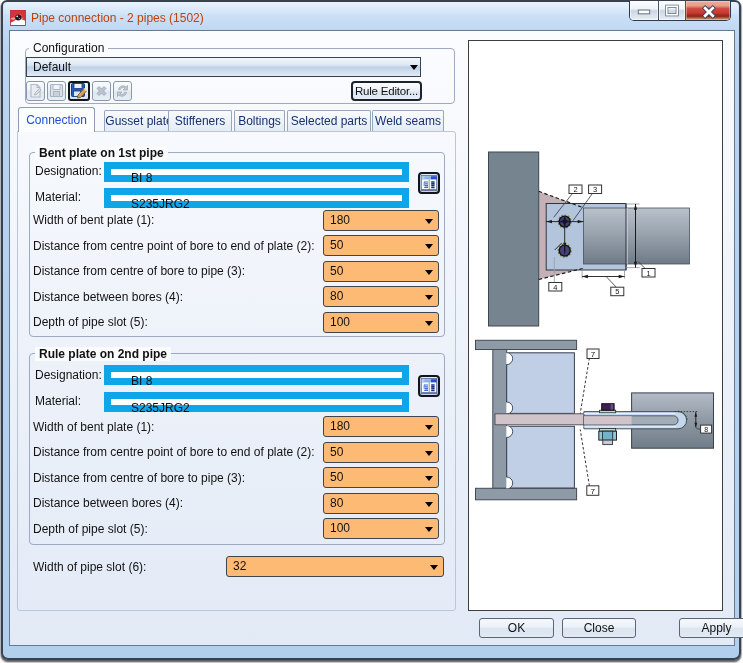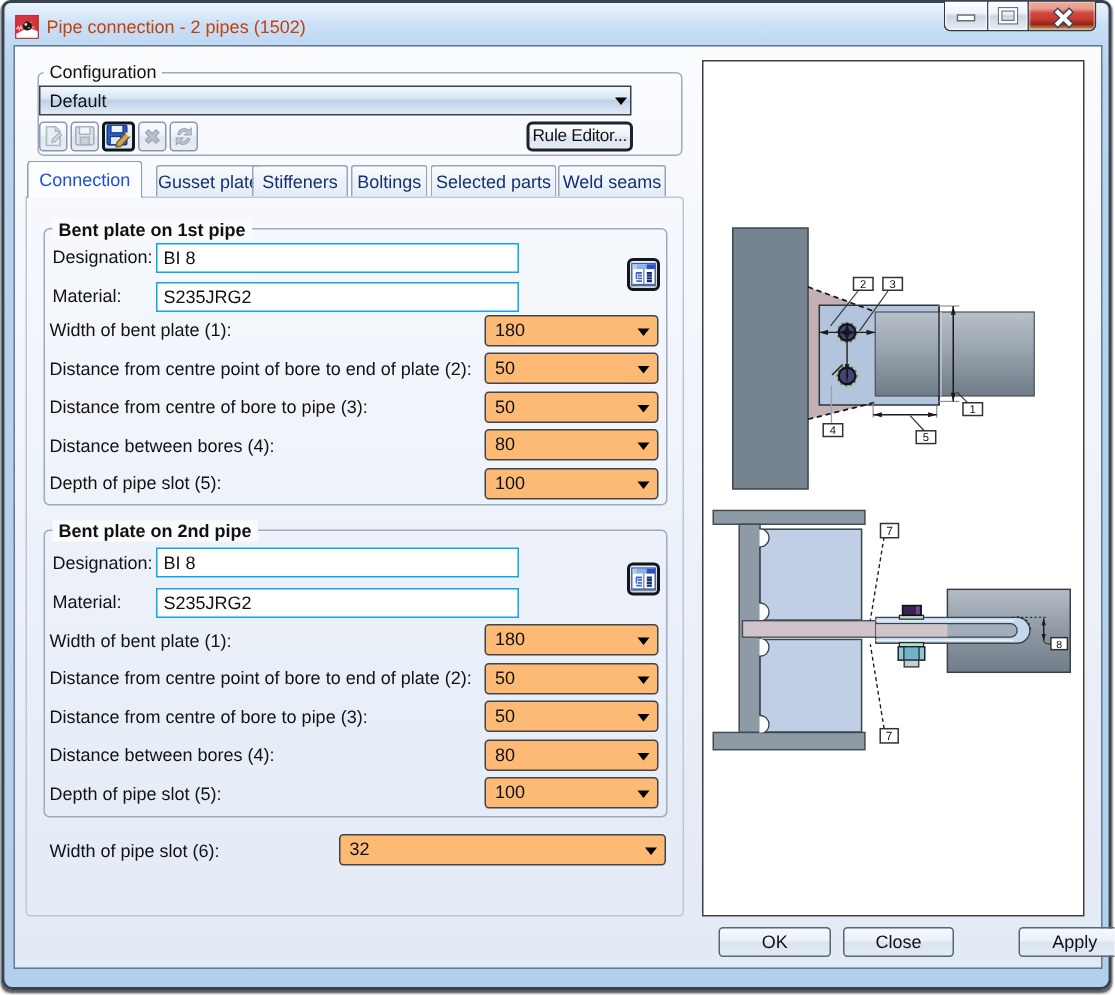--- a/index.html
+++ b/index.html
@@ -39,22 +39,22 @@
   text-align:center; line-height:16px; font-size:11.5px; white-space:nowrap; letter-spacing:-0.2px; }
 
 #tabpage { left:17px; top:131px; width:439px; height:480px; border:1px solid #bcc6d6; border-radius:0 3px 3px 3px; }
 .tab { position:absolute; top:110px; height:21px; border:1px solid #97a5bd; border-bottom:none; border-radius:2px 2px 0 0;
   background:linear-gradient(180deg,#f9fbfd 0%,#eef3f9 50%,#e3ebf5 100%); color:#16316f; text-align:center; line-height:20px; font-size:12px; }
 #tab-active { left:18px; top:107px; width:77px; height:25px; background:#fcfdff; border:1px solid #8d9cb4; border-bottom:none;
   border-radius:3px 3px 0 0; z-index:3; color:#1d4ed8; text-align:center; line-height:24px; font-size:12px; }
 
 .lbl { position:absolute; font-size:12px; height:15px; line-height:15px; color:#121212; white-space:nowrap; }
 .blabel { font-weight:bold; }
-.tfield { position:absolute; left:104px; width:242px; height:20px; border:1px solid #0ea5e9; background:#fff;
-  padding-left:4px; font-size:12px; line-height:18px; }
+.tfield { position:absolute; left:104px; width:305px; height:20px; border:7px solid #0ea5e9; background:#fff;
+  padding-left:20px; font-size:12px; line-height:18px; }
 .drop { position:absolute; left:323px; width:116px; height:21px; border:1px solid #40454c; border-radius:3px; background:#fdba74;
   padding-left:6px; font-size:12px; line-height:19px; }
 .ibtn { position:absolute; left:418px; width:22px; height:22px; border:2px solid #11161c; border-radius:4px;
   background:linear-gradient(180deg,#e6eef8,#c2d5ea); }
 
 .btn { position:absolute; top:618px; height:20px; border:1px solid #5a6673; border-radius:3px;
   background:linear-gradient(180deg,#f5f9fc 0%,#ebf1f8 45%,#dae5f0 52%,#e2eaf4 100%);
   text-align:center; line-height:18px; font-size:12px; }
 #panel { left:468px; top:40px; width:255px; height:571px; background:#ffffff; border:1px solid #3e3e3e; }
 </style>
@@ -159,21 +159,21 @@
   <div class="lbl" style="left:33px;top:239px;">Distance from centre point of bore to end of plate (2):</div>
   <div class="drop" style="top:235px;">50<div class="tri" style="left:101px;top:8px;"></div></div>
   <div class="lbl" style="left:33px;top:264px;">Distance from centre of bore to pipe (3):</div>
   <div class="drop" style="top:261px;">50<div class="tri" style="left:101px;top:8px;"></div></div>
   <div class="lbl" style="left:33px;top:290px;">Distance between bores (4):</div>
   <div class="drop" style="top:286px;">80<div class="tri" style="left:101px;top:8px;"></div></div>
   <div class="lbl" style="left:33px;top:315px;">Depth of pipe slot (5):</div>
   <div class="drop" style="top:312px;">100<div class="tri" style="left:101px;top:8px;"></div></div>
 
   <div class="abs gbox" style="left:29px;top:353px;width:416px;height:192px;"></div>
-  <div class="glabel blabel" style="left:35px;top:347px;">Bent plate on 2nd pipe</div>
+  <div class="glabel blabel" style="left:35px;top:347px;">Rule plate on 2nd pipe</div>
   <div class="lbl" style="left:35px;top:368px;">Designation:</div>
   <div class="tfield" style="top:365px;">BI 8</div>
   <div class="lbl" style="left:35px;top:394px;">Material:</div>
   <div class="tfield" style="top:392px;">S235JRG2</div>
   <div class="ibtn" style="top:375px;"><svg width="18" height="18" viewBox="0 0 18 18">
     <rect x="1.2" y="1.7" width="15.6" height="14.6" fill="#fdfdfe" stroke="#4a5a88" stroke-width="0.9"></rect>
     <rect x="1.7" y="2.2" width="9.3" height="3.2" fill="#8ab2e8"></rect>
     <rect x="2" y="2.2" width="2.5" height="3.2" fill="#b4cef0"></rect>
     <rect x="11" y="2.2" width="5.8" height="3.2" fill="#2a52c8"></rect>
     <line x1="9.2" y1="5.4" x2="9.2" y2="15.6" stroke="#8a97a8" stroke-width="1"></line>

